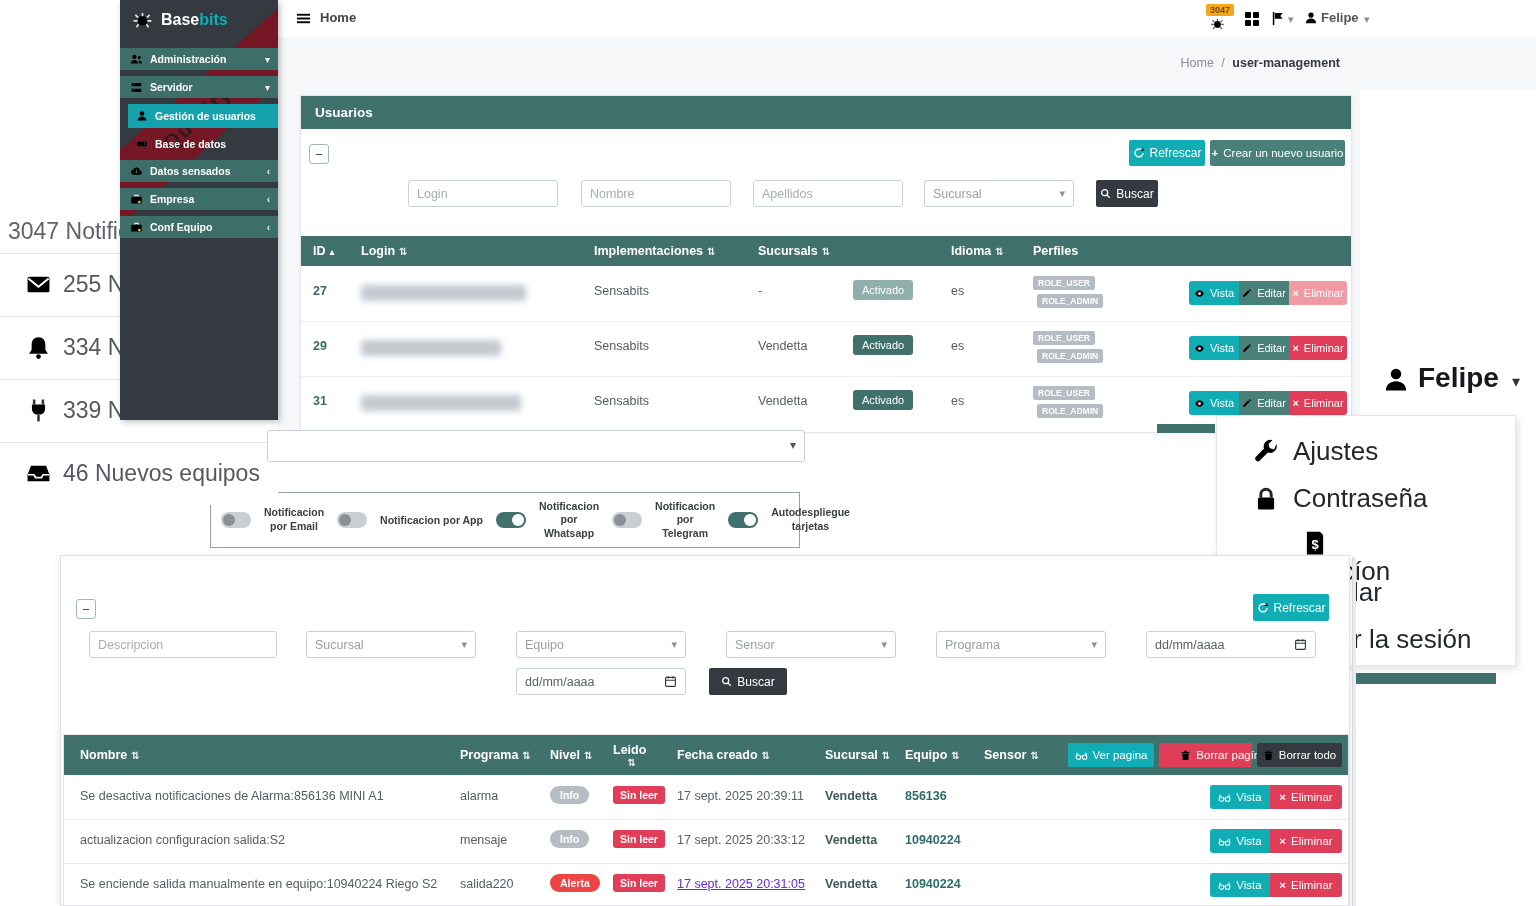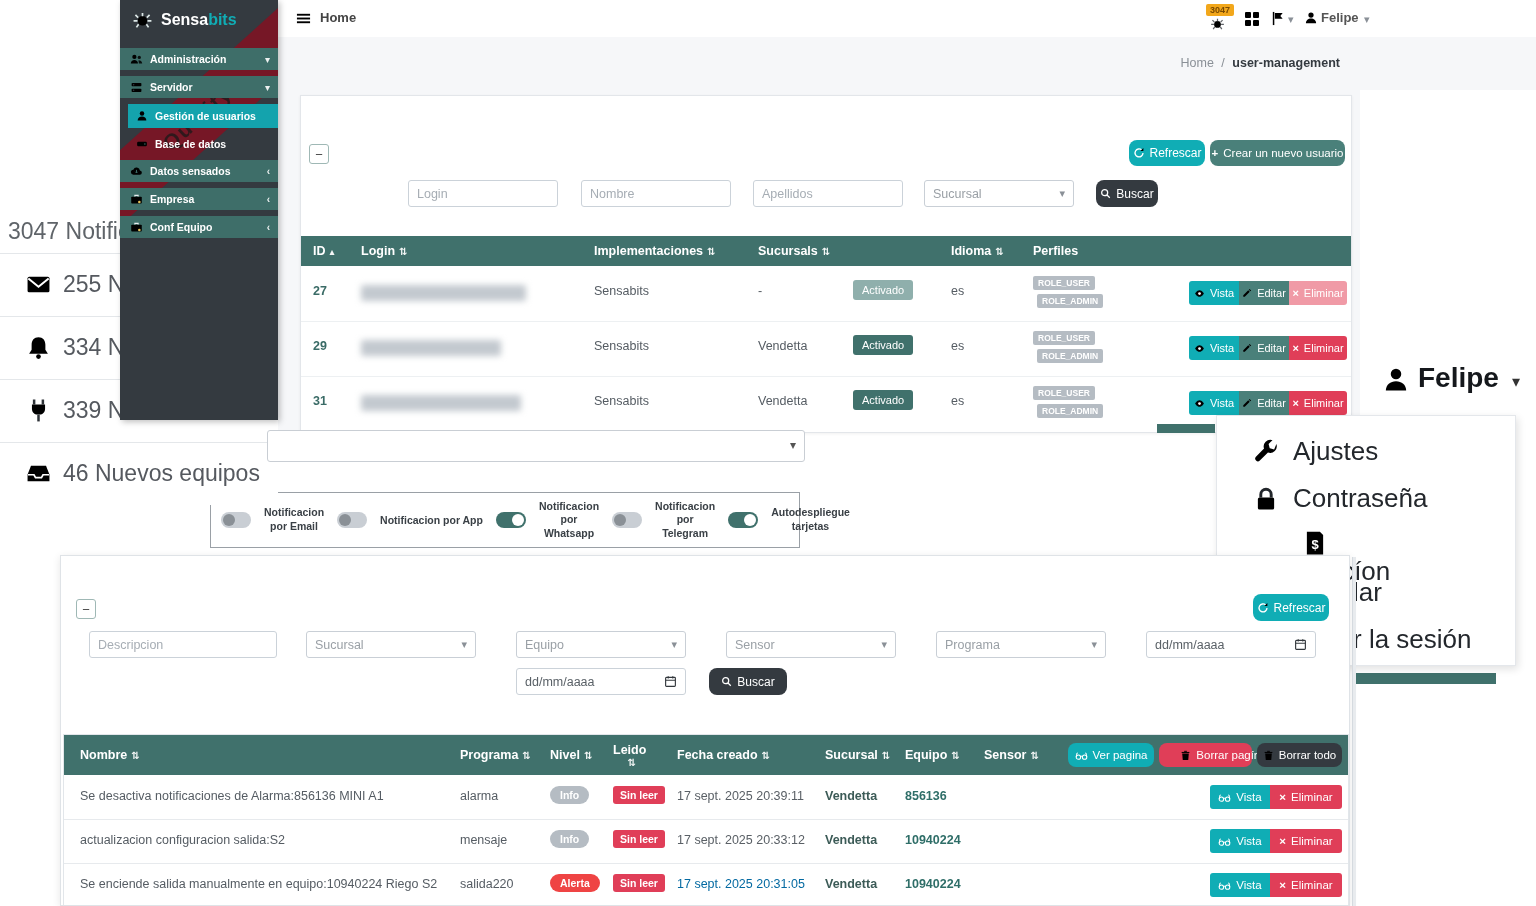--- a/index.html
+++ b/index.html
@@ -1,19 +1,19 @@
 <!DOCTYPE html>
 <html><head>
 <meta charset="utf-8">
 <style>
   html,body{margin:0;padding:0;background:#fff;font-family:"Liberation Sans","DejaVu Sans",sans-serif;}
   #stage{position:relative;width:1536px;height:906px;overflow:hidden;background:#fff;}
   .p{position:absolute;}
   .teal-h{background:#40716C;color:#fff;font-weight:bold;font-size:13.5px;display:flex;align-items:center;padding:0 14px;}
-  .btn{display:inline-flex;align-items:center;justify-content:center;gap:5px;color:#fff;font-size:12px;border:none;border-radius:8px;cursor:pointer;white-space:nowrap;box-sizing:border-box;}
+  .btn{display:inline-flex;align-items:center;justify-content:center;gap:5px;color:#fff;font-size:12px;border:none;border-radius:2px;cursor:pointer;white-space:nowrap;box-sizing:border-box;}
   .btn-cyan{background:#10ADB5;}
   .btn-teal{background:#4A807A;}
   .btn-dark{background:#343A40;}
   .btn-red{background:#E03E58;}
   .del-soft{background:#F09AA6;}
   .del-solid{background:#E03E58;}
   .inp{box-sizing:border-box;height:27px;border:1px solid #CBD2D9;border-radius:3px;font-size:12.5px;color:#495057;padding:0 8px;background:#fff;font-family:inherit;}
   .inp::placeholder{color:#A6ADB4;}
   .sel{box-sizing:border-box;height:27px;border:1px solid #C9CFD6;border-radius:3px;font-size:12.5px;color:#9AA0A6;padding:0 8px;background:#fff;display:flex;align-items:center;justify-content:space-between;}
   .sel .car{color:#8A9097;font-size:11px;}
@@ -198,20 +198,23 @@
   <div class="p" style="left:278px;top:37px;width:1258px;height:53px;background:#F6F7F9;"></div>
   <div class="p" style="left:278px;top:90px;width:1082px;height:343px;background:#F6F7F9;"></div>
 
   <div class="p" style="left:1100px;top:56px;width:240px;text-align:right;font-size:12.5px;">
     <span style="color:#8A9097;">Home</span>
     <span style="color:#8A9097;margin:0 4px;">/</span>
     <span style="color:#343A40;font-weight:bold;">user-management</span>
   </div>
 
   <div class="p" style="left:300px;top:95px;width:1052px;height:338px;background:#fff;border:1px solid #E3E6EA;box-sizing:border-box;box-shadow:0 1px 3px rgba(0,0,0,.06);">
+    <div class="p teal-h" style="left:0;top:0;width:100%;height:33px;box-sizing:border-box;">
+      <span>Usuarios</span>
+    </div>
     <div class="p collapse-btn" style="left:8px;top:48px;">
         <span>−</span>
       </div>
 
     <button class="p btn btn-cyan" style="left:828px;top:44px;width:76px;height:26px;">
       <span class="ic">
           <svg width="12" height="12">
             <use href="#i-refresh"></use>
           </svg>
         </span>
@@ -466,21 +469,21 @@
   <div class="p" style="left:120px;top:0;width:158px;height:420px;background:#343A40;overflow:hidden;z-index:4;box-shadow:2px 2px 6px rgba(0,0,0,.25);">
     <div class="p" style="left:-80px;top:70px;width:360px;height:56px;background:rgba(128,18,34,.88);transform:rotate(-42deg);display:flex;align-items:center;justify-content:center;">
       <span style="font-size:21px;font-weight:bold;color:rgba(25,25,25,.75);letter-spacing:2px;margin-left:-60px;">Quality</span>
     </div>
     <div class="p" style="left:12px;top:9px;display:flex;align-items:center;">
       <span class="ic" style="color:#DDE8E7;">
           <svg width="21" height="21">
             <use href="#i-bug"></use>
           </svg>
         </span>
-      <span style="margin-left:8px;font-size:16px;font-weight:bold;"><span style="color:#fff;">Sensa</span><span style="color:#10ADB5;">bits</span></span>
+      <span style="margin-left:8px;font-size:16px;font-weight:bold;"><span style="color:#fff;">Base</span><span style="color:#10ADB5;">bits</span></span>
     </div>
     <div class="side-item" style="top:48px;">
       <span class="ic" style="color:#9FC3E8;">
           <svg width="13" height="13">
             <use href="#i-users"></use>
           </svg>
         </span>
       <span class="lbl">Administración</span>
       <span class="chev">▾</span>
     </div>
@@ -697,21 +700,21 @@
             <span style="font-weight:bold;">×</span>
             <span>Eliminar</span>
           </button>
       </div>
 
       <div class="p" style="left:0;top:128px;width:100%;height:44px;">
         <span class="cell" style="left:16px;top:14px;">Se enciende salida manualmente en equipo:10940224 Riego S2</span>
         <span class="cell" style="left:396px;top:14px;">salida220</span>
         <span class="p pill pill-alert" style="left:486px;top:11px;">Alerta</span>
         <span class="p leido" style="left:549px;top:11px;">Sin leer</span>
-        <span class="cell" style="left:613px;top:14px;color:#0369a1;">17 sept. 2025 20:31:05</span>
+        <span class="cell" style="left:613px;top:14px;color:#6d28d9;text-decoration:underline;">17 sept. 2025 20:31:05</span>
         <span class="cell" style="left:761px;top:14px;font-weight:bold;color:#3C5B57;">Vendetta</span>
         <span class="cell" style="left:841px;top:14px;font-weight:bold;color:#2F6E68;">10940224</span>
         <span class="cell" style="left:920px;top:14px;"></span>
         <button class="p btn btn-cyan" style="left:1146px;top:10px;width:60px;height:24px;border-radius:3px 0 0 3px;font-size:11.5px;">
             <span class="ic">
               <svg width="13" height="13">
                 <use href="#i-glasses"></use>
               </svg>
             </span>
             <span>Vista</span>

